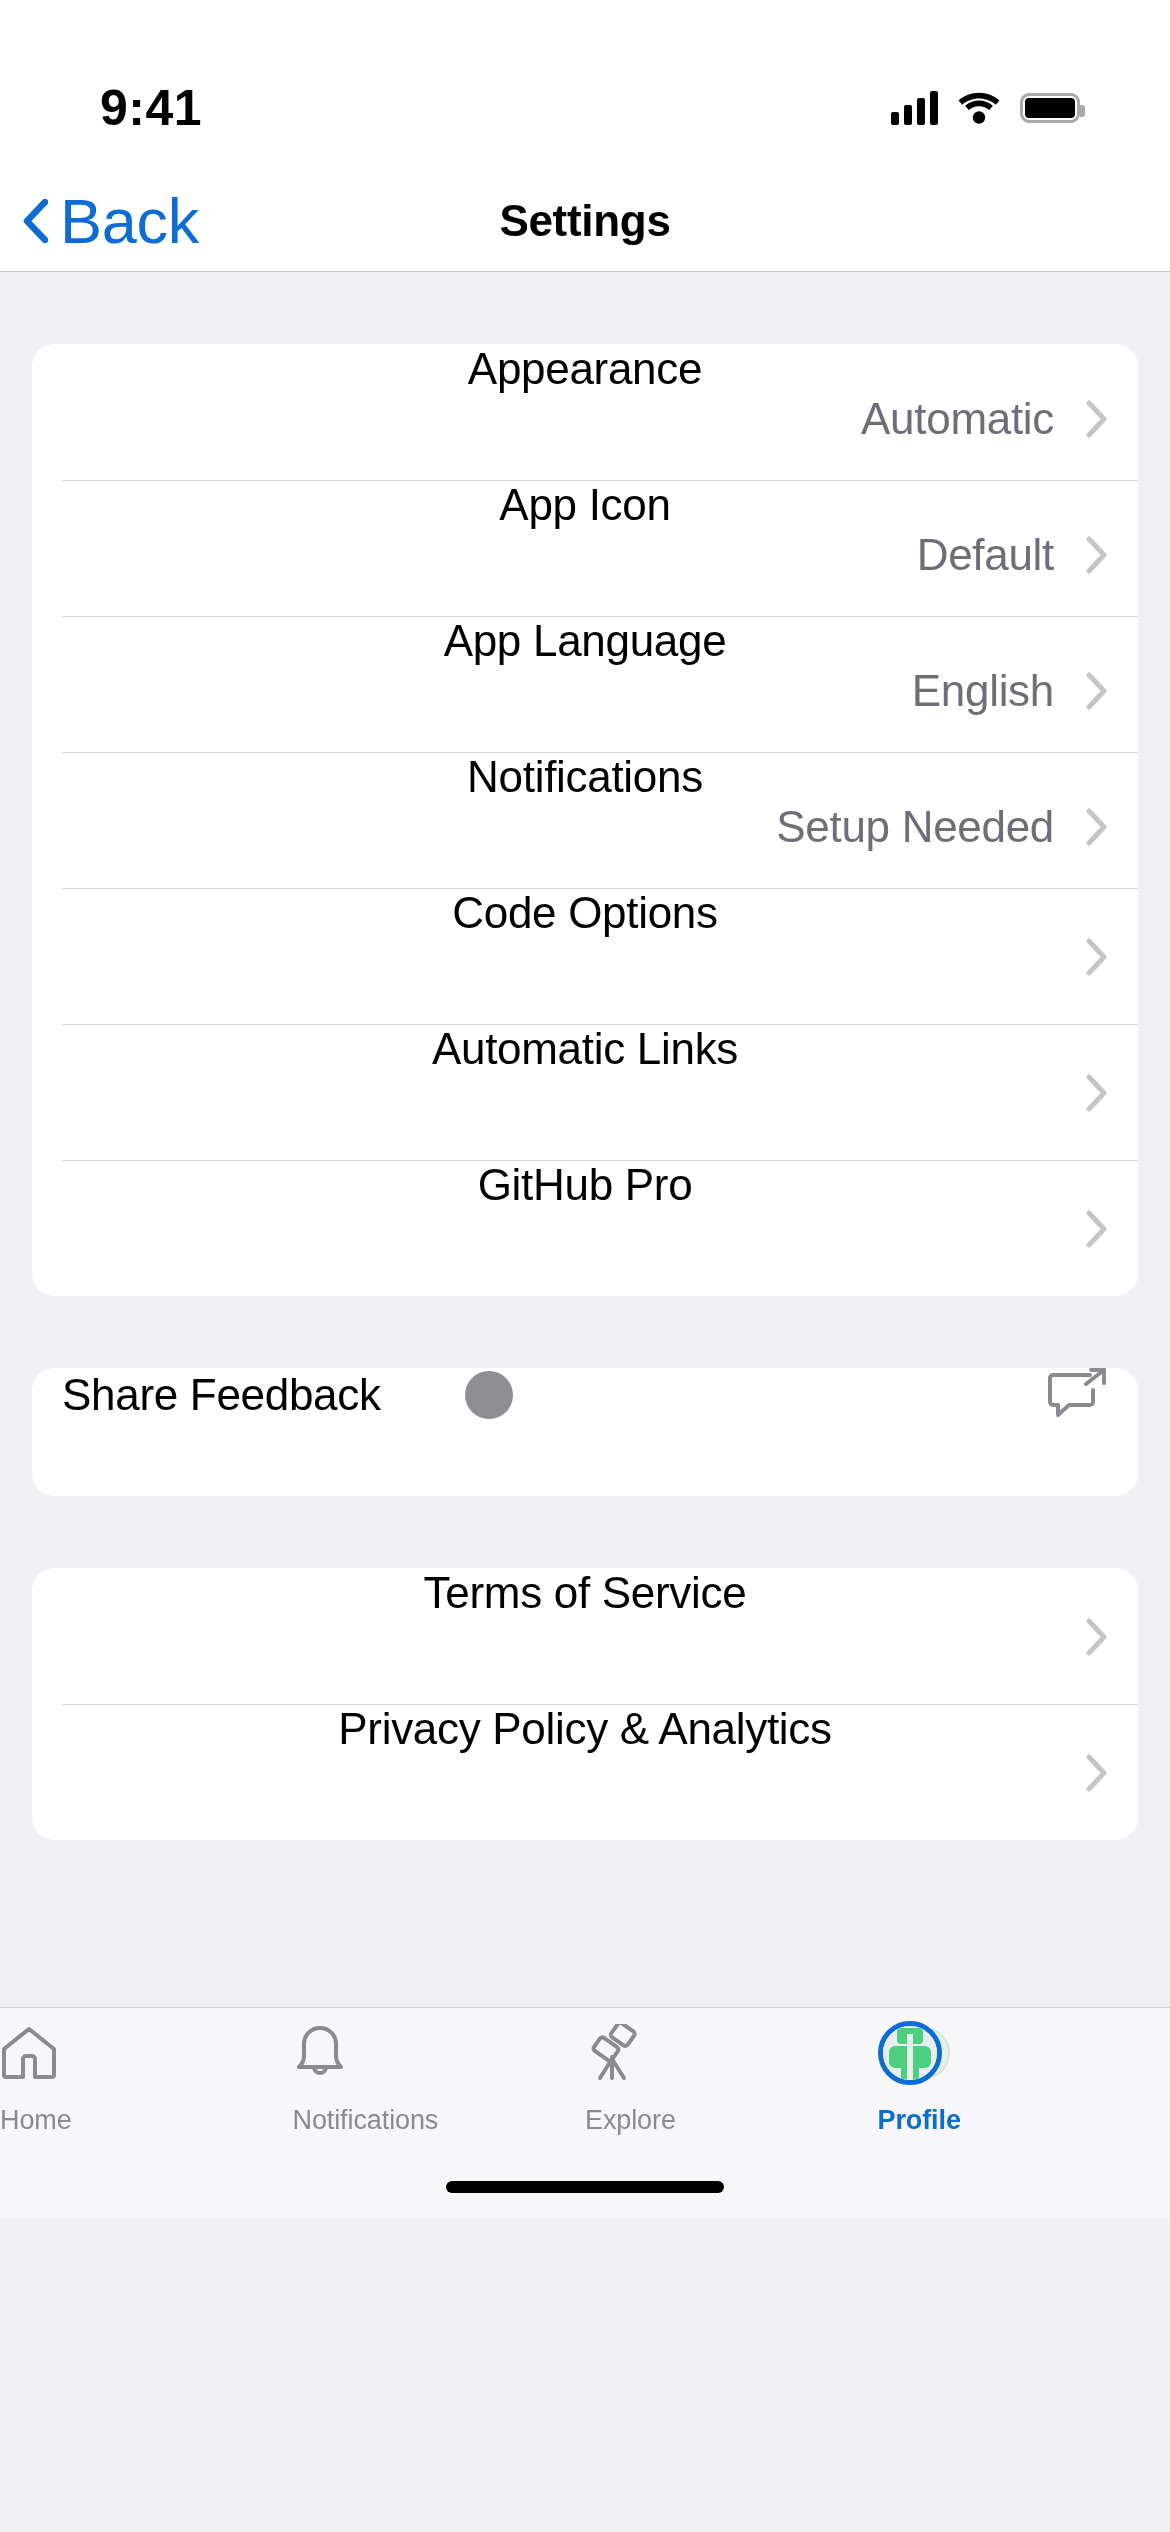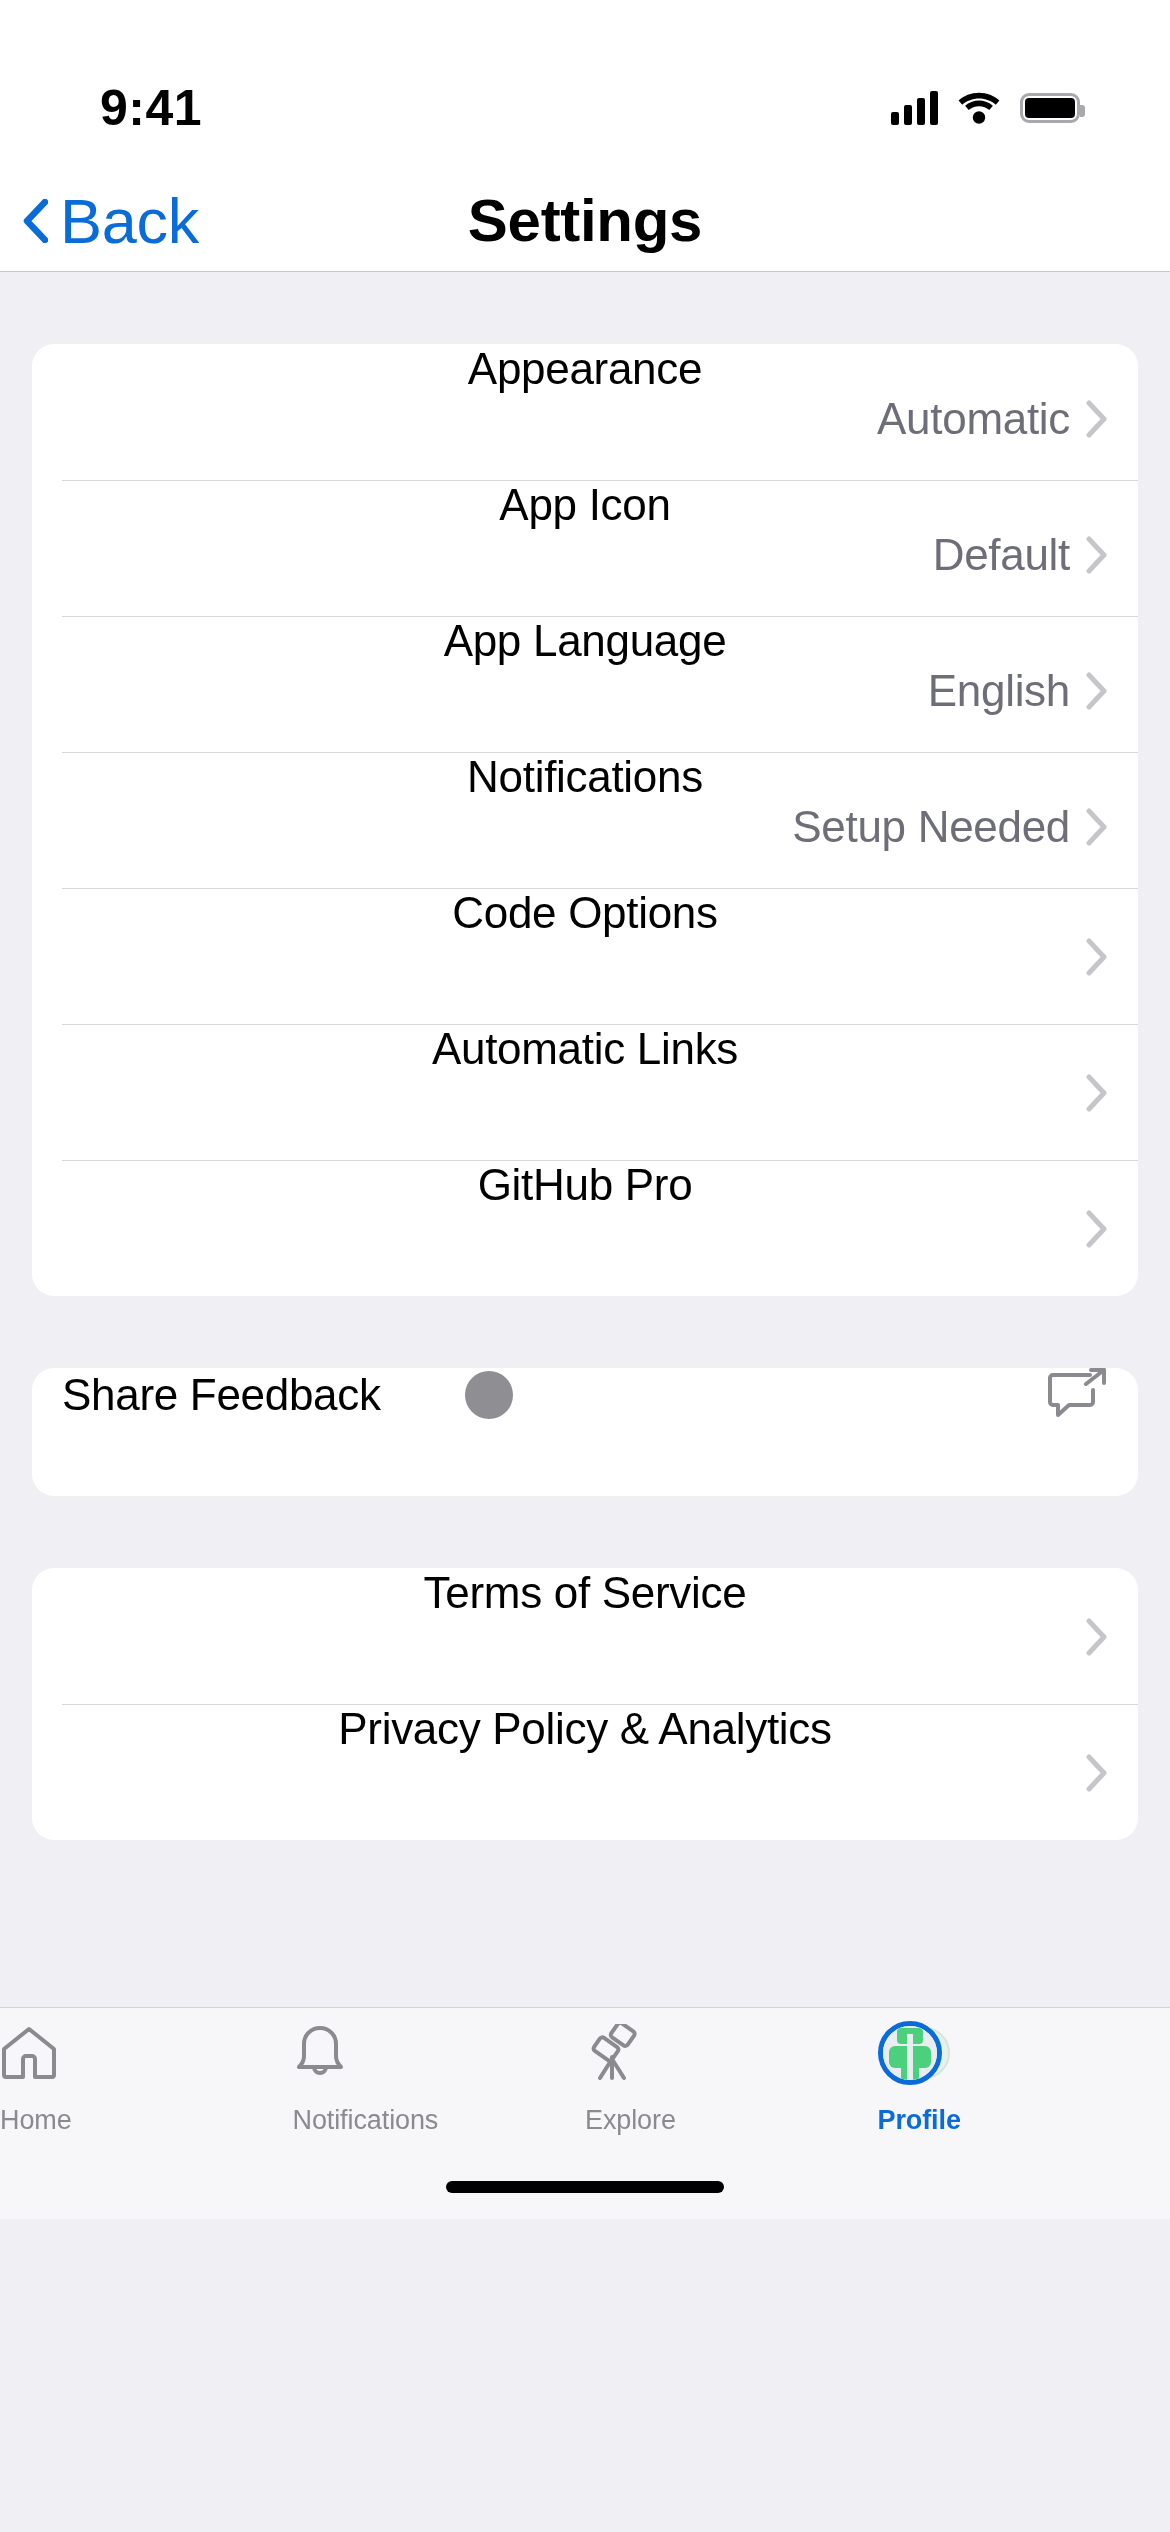--- a/index.html
+++ b/index.html
@@ -53,21 +53,21 @@
     display:flex; align-items:center;
   }
   .back-btn {
     display:flex; align-items:center; gap:12px;
     padding-left:22px; cursor:pointer;
   }
   .back-chevron { width:26px; height:44px; flex:none; }
   .back-label { font-size:63px; color:#0A6CD8; letter-spacing:-0.3px; }
   .nav-title {
     position:absolute; left:0; right:0; text-align:center;
-    font-size:60px; font-weight:bold; color:#000;
+    font-size:44px; font-weight:bold; color:#000;
     letter-spacing:-0.3px; pointer-events:none;
   }
 
   
   .content {
     flex:1 1 auto; background:#EFEFF4;
     padding:0 32px; overflow:hidden;
   }
   .card {
     background:#FFFFFF; border-radius:22px; overflow:hidden;
@@ -81,21 +81,21 @@
   }
   .row + .row::before {
     content:""; position:absolute; top:0; left:30px; right:0;
     height:1px; background:#D8D8DC;
   }
   .row-title {
     font-size:44px; color:#000; letter-spacing:-0.3px;
     white-space:nowrap;
   }
   .row-right {
-    margin-left:auto; display:flex; align-items:center; gap:16px;
+    margin-left:auto; display:flex; align-items:center; gap:32px;
   }
   .row-value {
     font-size:44px; color:#6E6E78; letter-spacing:-0.3px;
     white-space:nowrap;
   }
   .chev { width:22px; height:38px; flex:none; }
 
   
   .row-feedback { height:128px; }
   .feedback-inner {

